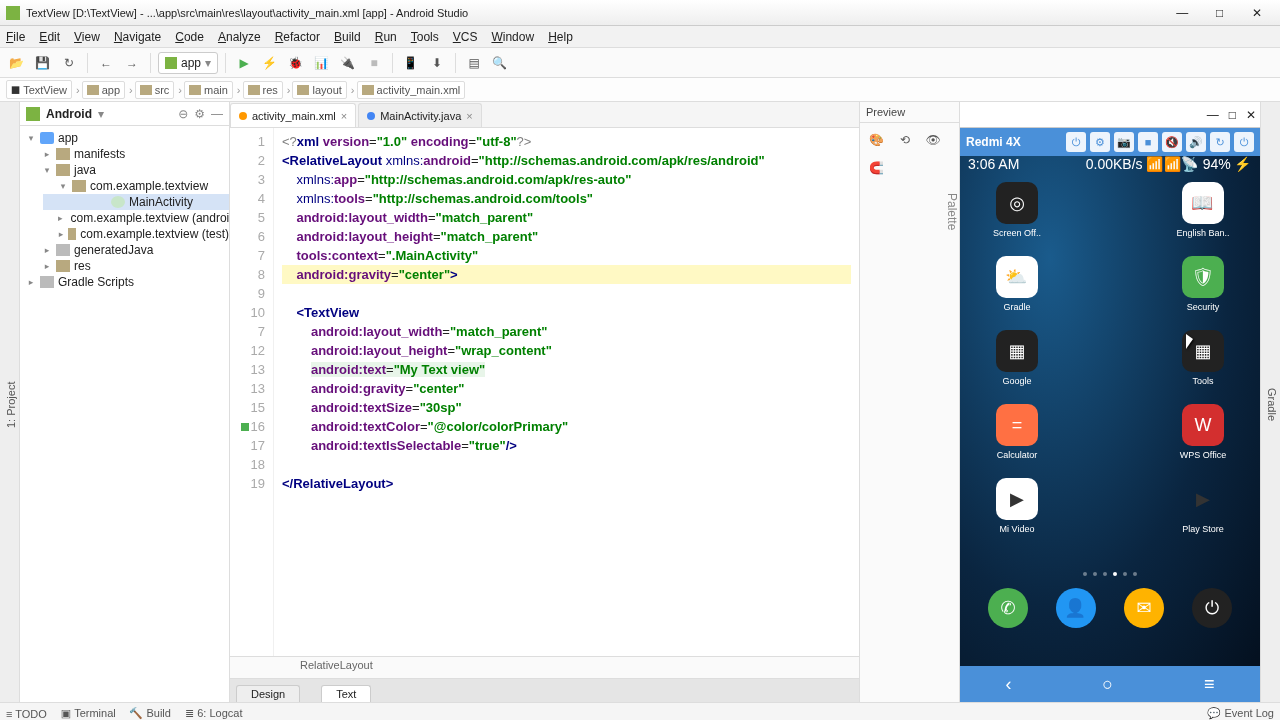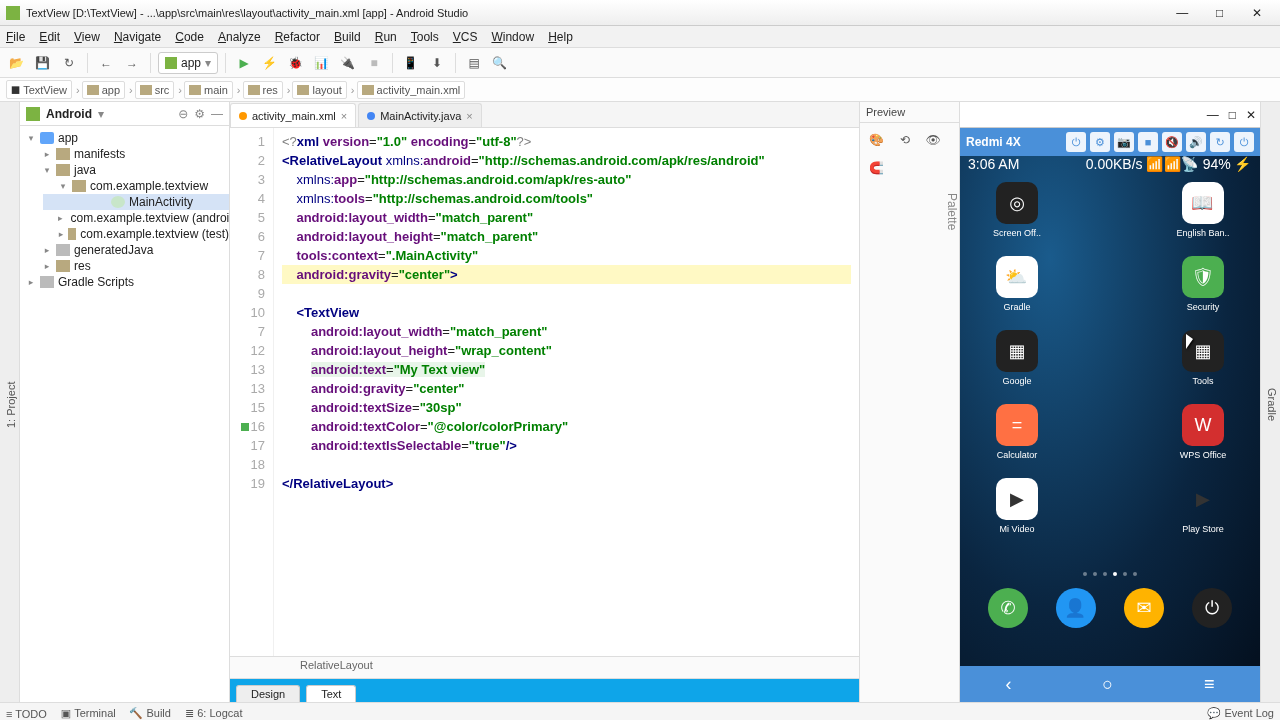--- a/index.html
+++ b/index.html
@@ -51,21 +51,21 @@
 .gmark{ background:#4caf50; width:8px; height:8px; display:inline-block; margin-right:2px;}
 .codearea { flex:1; padding:4px 8px; overflow:auto; white-space:pre;}
 .codearea .l{ height:19px;}
 .hl{ background:#fff9c4;}
 .hl2{ background:#e8f5e9;}
 .tag{color:#000080;font-weight:bold;}
 .attr{color:#660e7a;font-weight:bold;}
 .ns{color:#000080;}
 .str{color:#008000;font-weight:bold;}
 .pi{color:#808080;}
-.designbar{ height:24px; border-top:1px solid #ddd; display:flex; align-items:flex-end; background:#0ea5e9;}
+.designbar{ height:24px; border-top:1px solid #ddd; display:flex; align-items:flex-end; background:#e5e5e5;gap:15px;}
 .dtab{ padding:2px 14px; border:1px solid #ccc; border-bottom:none; background:#eee; margin-left:6px; border-radius:3px 3px 0 0; cursor:pointer; font-size:11px;}
 .dtab.active{background:#fff;}
 .infobar{ height:22px; border-top:1px solid #ddd; padding:2px 70px; font-size:11px; color:#666; background:#fafafa;}
 .preview { width:100px; border-right:1px solid #ddd; background:#fafafa; display:flex; flex-direction:column;}
 .preview .phdr{ padding:4px 6px; font-size:11px; color:#444; border-bottom:1px solid #ddd;}
 .preview .ptools{ display:flex; flex-wrap:wrap; gap:6px; padding:6px;}
 .emulator { width:300px; background:#252525; position:relative; display:flex; flex-direction:column;}
 .emu-chrome{ height:26px; background:#fff; display:flex; align-items:center; justify-content:flex-end; padding:0 4px; gap:10px; border-bottom:1px solid #ccc;}
 .emu-chrome span{cursor:pointer; font-family:Arial;}
 .emu-top{ height:28px; background:#4a90d9; display:flex; align-items:center; padding:0 6px; color:#fff; font-size:12px; gap:4px;}

